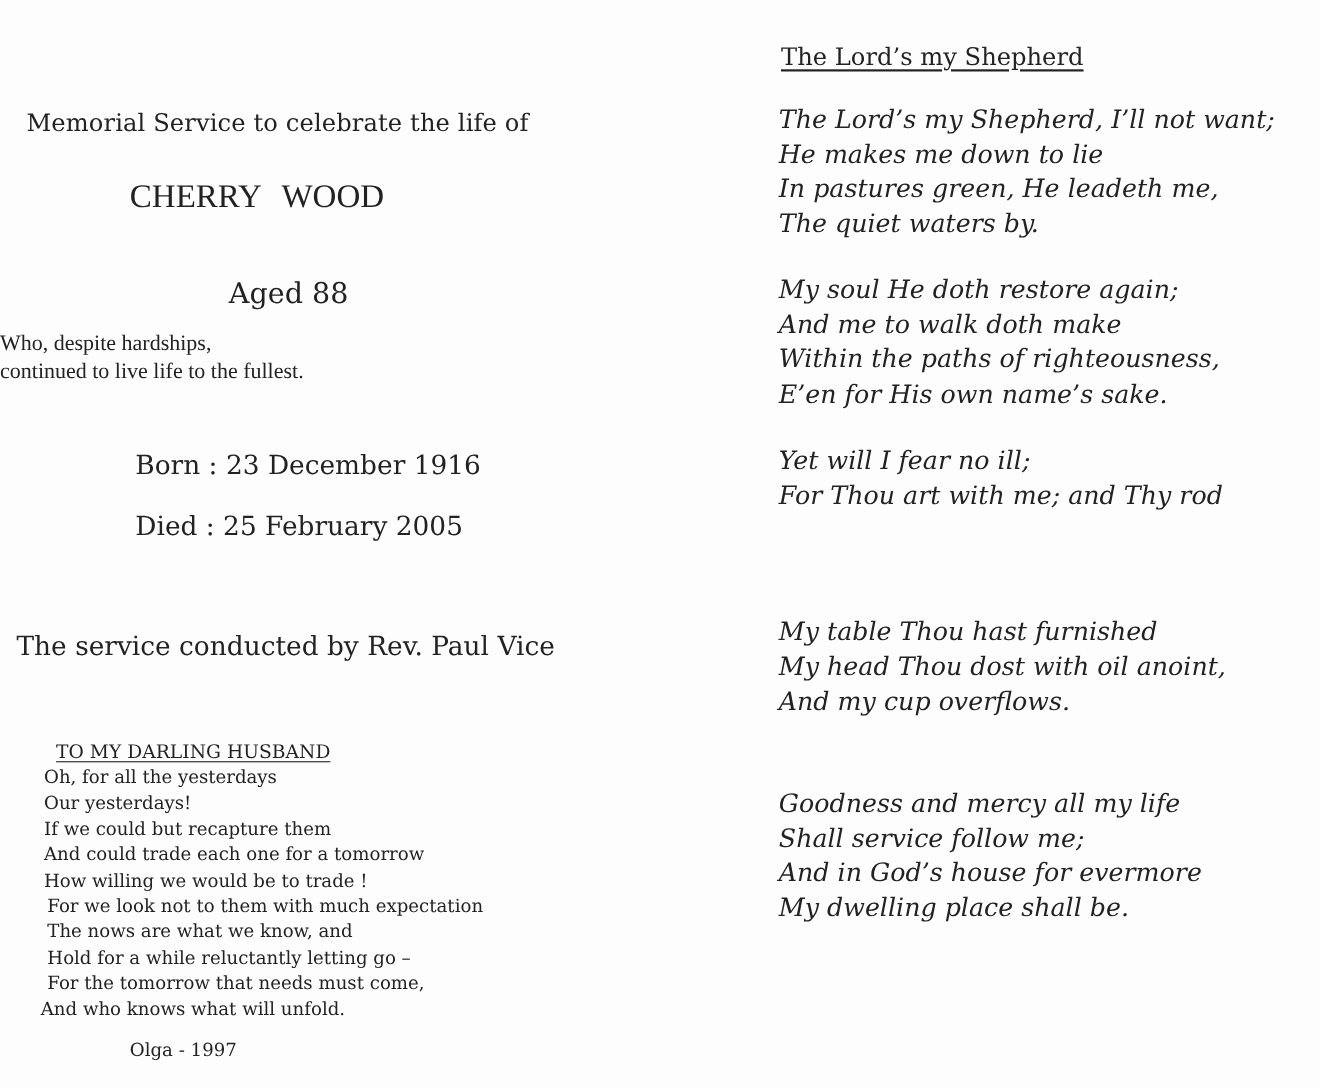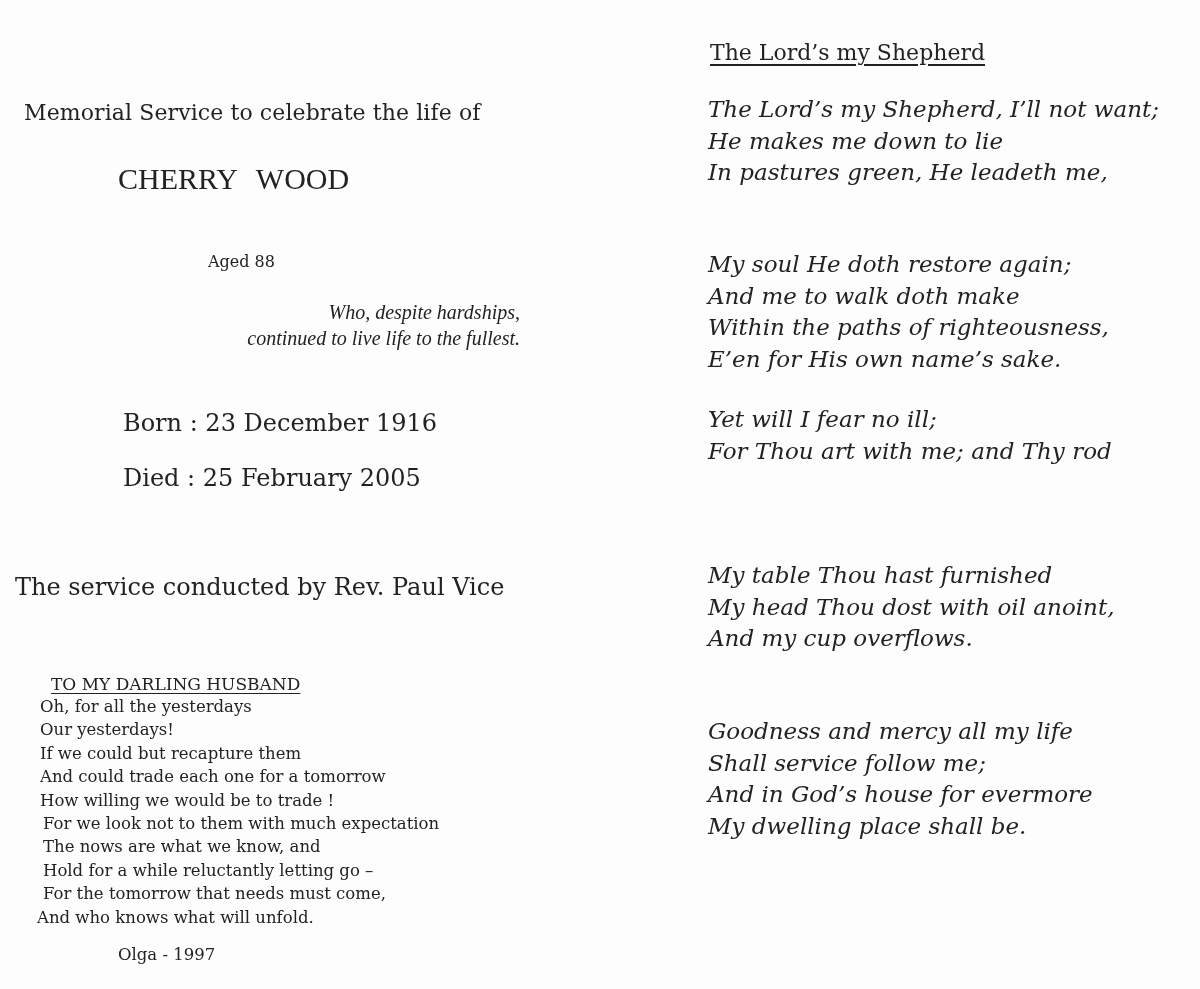--- a/index.html
+++ b/index.html
@@ -3,22 +3,22 @@
   <meta charset="utf-8">
   <style>
     html, body { margin: 0; padding: 0; }
     body {
       width: 1200px; height: 989px; background: #fdfdfd; position: relative; overflow: hidden;
       font-family: "DejaVu Serif", "Liberation Serif", serif; color: #222;
     }
     .abs { position: absolute; white-space: nowrap; }
     .left-title { left: 24px; top: 100px; font-size: 22px; letter-spacing: 0.1px; }
     .name { left: 118px; top: 162px; font-size: 30px; font-family: "Liberation Serif", serif; letter-spacing: 0; word-spacing: 12px; }
-    .aged { left: 208px; top: 252px; font-size: 16px; }
-    .tagline { left: 0; width: 520px; text-align: right; font-style: italic; font-size: 20px; line-height: 26px; top: 299px; font-family: "Liberation Serif", serif; }
+    .aged { left: 208px; top: 252px; font-size: 26px; }
+    .tagline { left: 0; width: 520px; text-align: left; font-size: 20px; line-height: 26px; top: 299px; font-family: "Liberation Serif", serif; }
     .born { left: 123px; top: 409px; font-size: 24px; }
     .died { left: 123px; top: 464px; font-size: 24px; }
     .conducted { left: 15px; top: 573px; font-size: 24px; }
     .poem-title { left: 51px; top: 674px; font-size: 17px; text-decoration: underline; text-underline-offset: 3px; }
     .poem { left: 40px; top: 695px; font-size: 16.5px; line-height: 23.4px; }
     .poem div { height: 23.4px; }
     .poem .l6, .poem .l7, .poem .l8, .poem .l9 { margin-left: 3px; }
     .poem .l10 { margin-left: -3px; }
     .signature { left: 118px; top: 945px; font-size: 16.5px; }
     .psalm-title { left: 710px; top: 40px; font-size: 22px; text-decoration: underline; text-underline-offset: 4px; }
@@ -60,20 +60,21 @@
   <div class="abs signature">Olga - 1997</div>
 </div>
 
 <div>
   <div class="abs psalm-title">The Lord’s my Shepherd</div>
 
   <div class="abs psalm v1">
     <div>The Lord’s my Shepherd, I’ll not want;</div>
     <div>He makes me down to lie</div>
     <div>In pastures green, He leadeth me,</div>
+    <div>The quiet waters by.</div>
   </div>
   <div class="abs psalm v2">
     <div>My soul He doth restore again;</div>
     <div>And me to walk doth make</div>
     <div>Within the paths of righteousness,</div>
     <div>E’en for His own name’s sake.</div>
   </div>
   <div class="abs psalm v3">
     <div>Yet will I fear no ill;</div>
     <div>For Thou art with me; and Thy rod</div>

